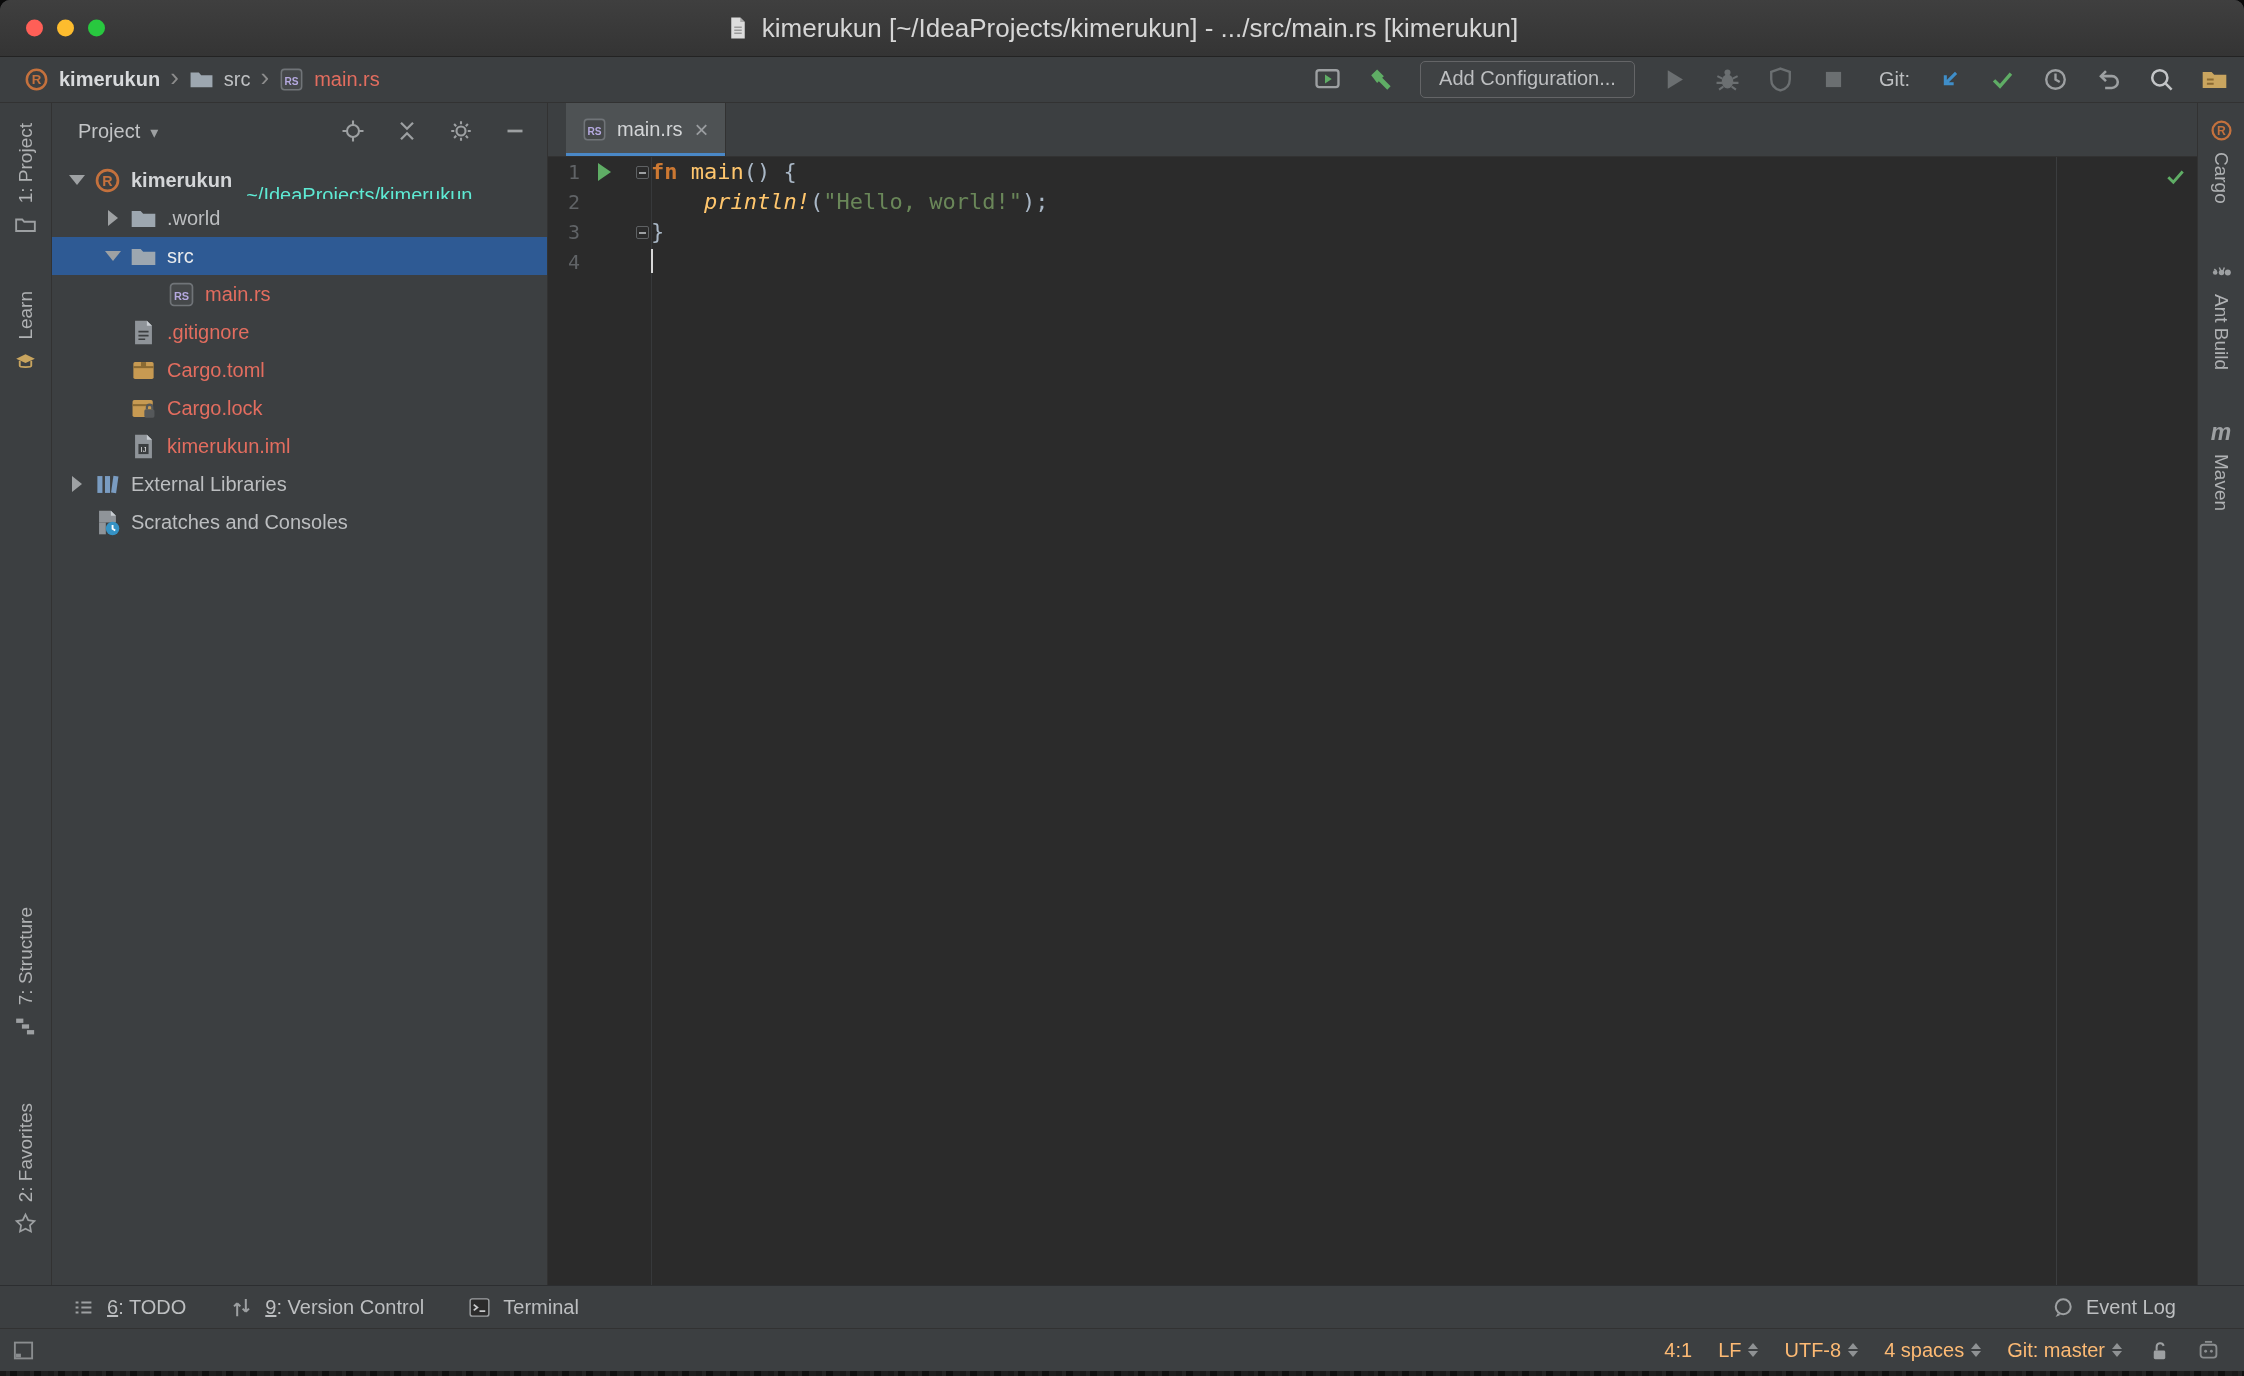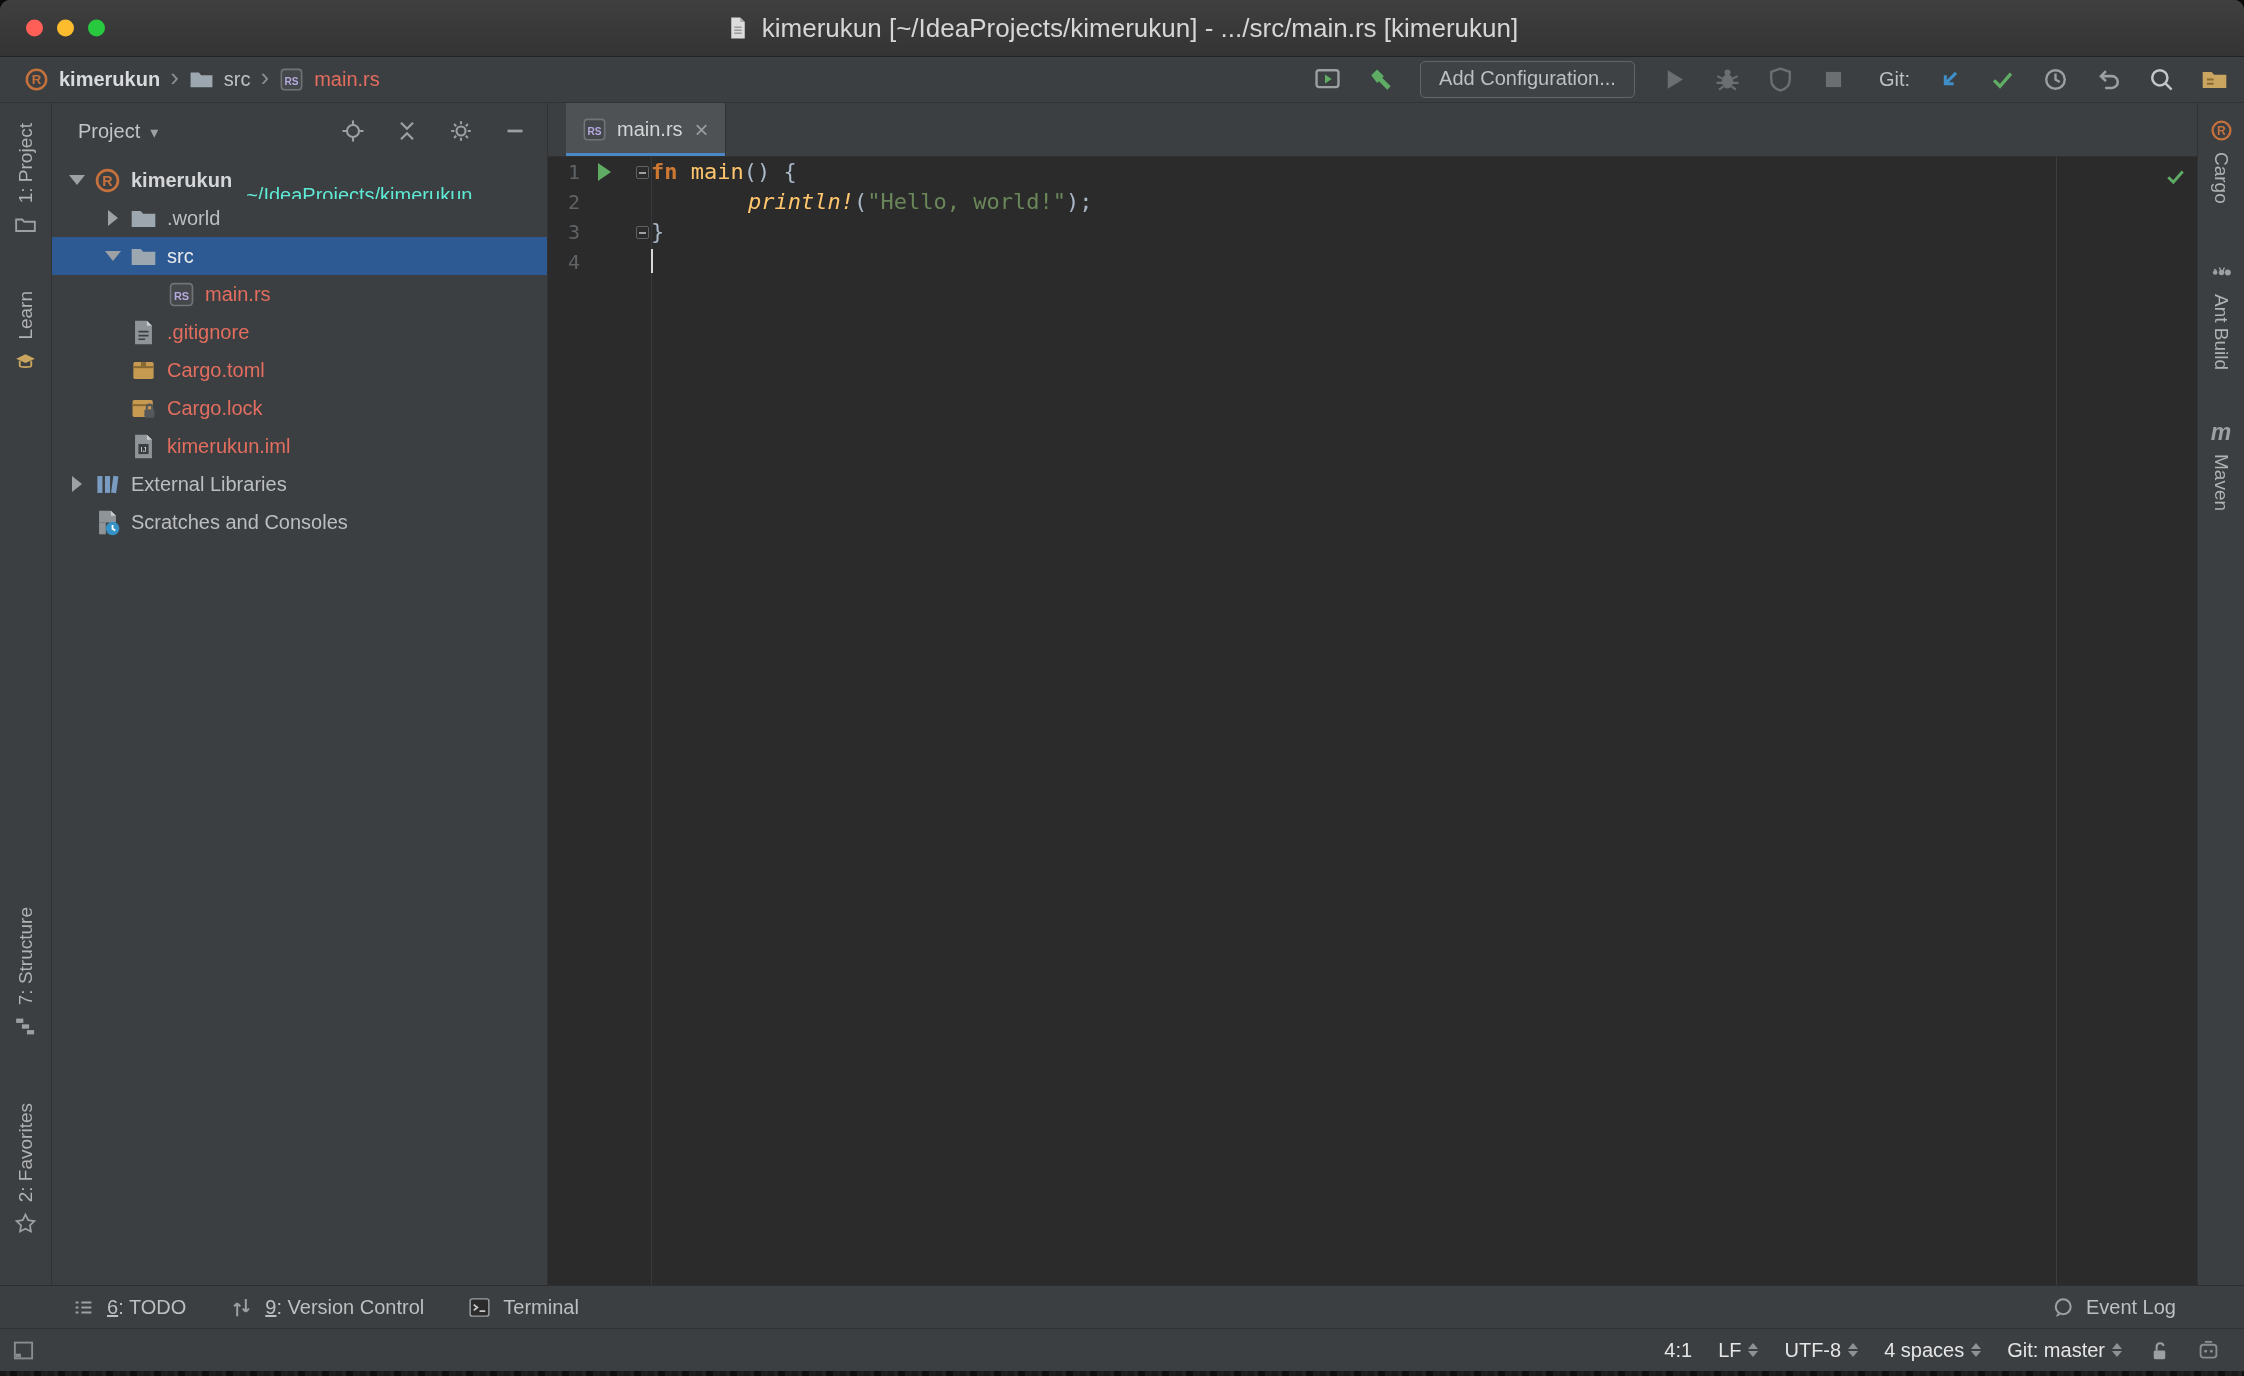--- a/index.html
+++ b/index.html
@@ -95,32 +95,32 @@
   .lines { position: absolute; top: 0; left: 0; right: 0; font-family: "DejaVu Sans Mono", monospace; font-size: 22px; line-height: 30px; }
   .eline { display: flex; height: 30px; }
   .gcell { width: 103px; flex: none; position: relative; }
   .lnum { position: absolute; left: 0; top: 0; width: 32px; text-align: right; color: #606366; font-size: 20px; }
   .run-arrow { position: absolute; left: 50px; top: 6px; width: 0; height: 0; border-top: 9px solid transparent; border-bottom: 9px solid transparent; border-left: 13px solid var(--green); }
   .fold { position: absolute; left: 88px; top: 9px; width: 13px; height: 13px; border: 1px solid #5e6163; border-radius: 2px; }
   .fold::after { content: ""; display: block; border-top: 2px solid #9da0a2; margin: 4.5px 2px 0; }
   .codecell { white-space: pre; color: var(--plain); }
   .tk-kw { color: var(--kw); font-weight: bold; }
   .tk-fn { color: var(--fnc); }
-  .tk-mac { color: var(--fnc); font-style: italic; margin-left: 44px; }
+  .tk-mac { color: var(--fnc); font-style: italic; }
   .tk-str { color: var(--str); }
   .caret { display: inline-block; width: 2px; height: 24px; background: #d8d8d8; vertical-align: -4px; }
   .inspect-ok { position: absolute; top: 8px; right: 10px; width: 23px; height: 23px; }
 
   
   .bottombar { height: 43px; flex: none; background: var(--panel); border-top: 1px solid #2c2e30; display: flex; align-items: center; padding: 0 68px 0 72px; gap: 44px; font-size: 20px; }
   .bbtn { display: flex; align-items: center; gap: 12px; color: #bdbfc1; }
   .bbtn .bicon { width: 23px; height: 23px; flex: none; }
   .key { text-decoration: underline; }
   .event-log { margin-left: auto; }
-  .statusbar { height: 43px; flex: none; background: var(--panel); border-top: 1px solid var(--border); display: flex; align-items: center; padding: 0 24px 0 12px; font-size: 20px; color: #e5e5e5; }
+  .statusbar { height: 43px; flex: none; background: var(--panel); border-top: 1px solid var(--border); display: flex; align-items: center; padding: 0 24px 0 12px; font-size: 20px; color: #fdba74; }
   .sb-toggle { width: 23px; height: 23px; flex: none; }
   .sb-right { margin-left: auto; display: flex; align-items: center; gap: 26px; }
   .sb-item { display: flex; align-items: center; gap: 7px; white-space: nowrap; }
   .spin { display: flex; flex-direction: column; gap: 2px; }
   .spin i { display: block; width: 0; height: 0; border-left: 5px solid transparent; border-right: 5px solid transparent; }
   .spin .up { border-bottom: 6px solid #8f9294; }
   .spin .dn { border-top: 6px solid #8f9294; }
   .sb-icon { width: 23px; height: 23px; flex: none; }
   .desktop-strip { height: 5px; background: repeating-linear-gradient(90deg, #1a1a1a 0 6px, #242424 6px 10px, #101010 10px 17px, #1f1f1f 17px 24px); }
 

